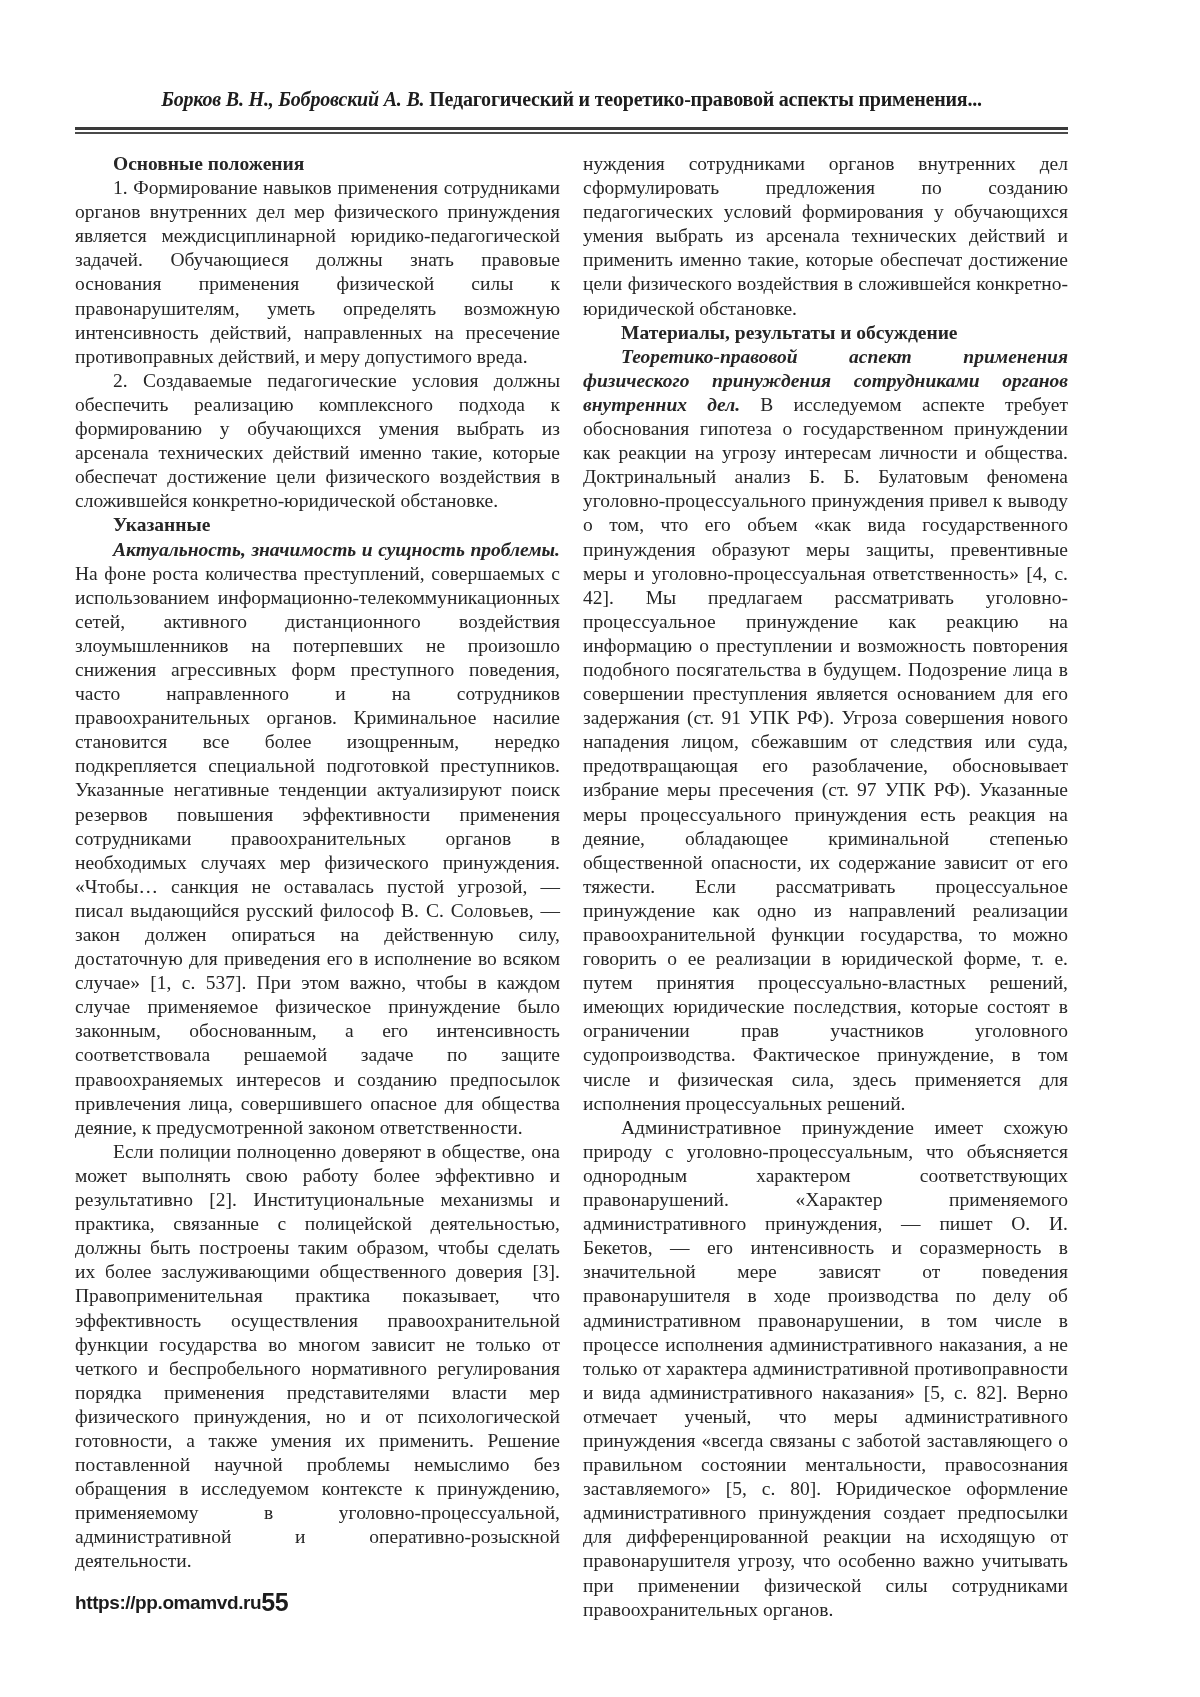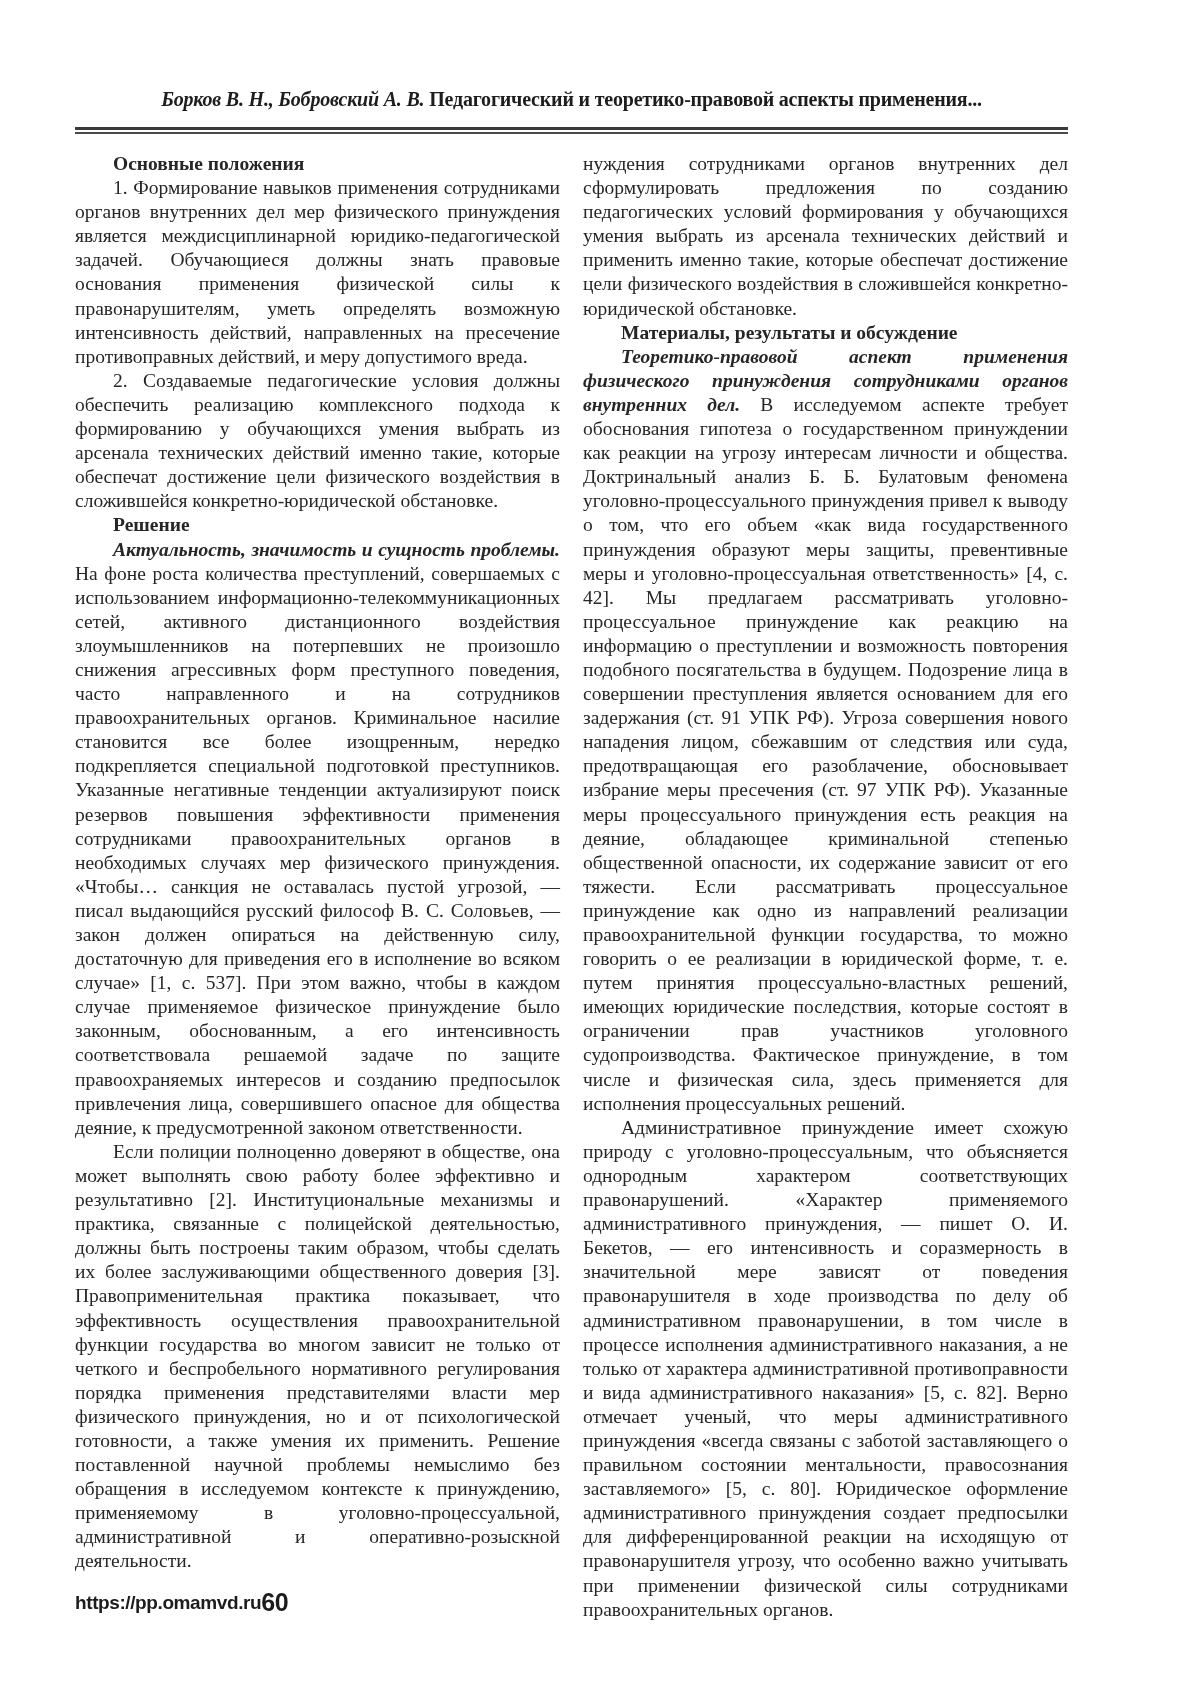--- a/index.html
+++ b/index.html
@@ -94,30 +94,30 @@
     <div class="thick"></div>
     <div class="gap"></div>
     <div class="thin"></div>
   </div>
 
   <div class="content">
     <div class="col" id="left-column">
         <p class="sec-heading"><span>Основные положения</span></p>
         <p class="para"><span>1.  Формирование навыков применения сотрудниками органов внутренних дел мер физического принуждения является междисциплинарной юридико-педагогической задачей. Обучающиеся должны знать правовые основания применения физической силы к правонарушителям, уметь определять возможную интенсивность действий, направленных на пресечение противоправных действий, и меру допустимого вреда.</span></p>
         <p class="para"><span>2.  Создаваемые педагогические условия должны обеспечить реализацию комплексного подхода к формированию у обучающихся умения выбрать из арсенала технических действий именно такие, которые обеспечат достижение цели физического воздействия в сложившейся конкретно-юридической обстановке.</span></p>
-        <p class="sec-heading"><span>Решение</span></p>
+        <p class="sec-heading"><span>Указанные</span></p>
         <p class="para"><span class="bi">Актуальность, значимость и сущность проблемы.</span><span> На фоне роста количества преступлений, совершаемых с использованием информационно-телекоммуникационных сетей, активного дистанционного воздействия злоумышленников на потерпевших не произошло снижения агрессивных форм преступного поведения, часто направленного и на сотрудников правоохранительных органов. Криминальное насилие становится все более изощренным, нередко подкрепляется специальной подготовкой преступников. Указанные негативные тенденции актуализируют поиск резервов повышения эффективности применения сотрудниками правоохранительных органов в необходимых случаях мер физического принуждения. «Чтобы… санкция не оставалась пустой угрозой, — писал выдающийся русский философ В. С. Соловьев, — закон должен опираться на действенную силу, достаточную для приведения его в исполнение во всяком случае» [1, с. 537]. При этом важно, чтобы в каждом случае применяемое физическое принуждение было законным, обоснованным, а его интенсивность соответствовала решаемой задаче по защите правоохраняемых интересов и созданию предпосылок привлечения лица, совершившего опасное для общества деяние, к предусмотренной законом ответственности.</span></p>
         <p class="para"><span>Если полиции полноценно доверяют в обществе, она может выполнять свою работу более эффективно и результативно [2]. Институциональные механизмы и практика, связанные с полицейской деятельностью, должны быть построены таким образом, чтобы сделать их более заслуживающими общественного доверия [3]. Правоприменительная практика показывает, что эффективность осуществления правоохранительной функции государства во многом зависит не только от четкого и беспробельного нормативного регулирования порядка применения представителями власти мер физического принуждения, но и от психологической готовности, а также умения их применить. Решение поставленной научной проблемы немыслимо без обращения в исследуемом контексте к принуждению, применяемому в уголовно-процессуальной, административной и оперативно-розыскной деятельности.</span></p>
       </div>
     <div class="col" id="right-column">
         <p class="para no-indent"><span>нуждения сотрудниками органов внутренних дел сформулировать предложения по созданию педагогических условий формирования у обучающихся умения выбрать из арсенала технических действий и применить именно такие, которые обеспечат достижение цели физического воздействия в сложившейся конкретно-юридической обстановке.</span></p>
         <p class="sec-heading"><span>Материалы, результаты и обсуждение</span></p>
         <p class="para"><span class="bi">Теоретико-правовой аспект применения физического принуждения сотрудниками органов внутренних дел.</span><span> В исследуемом аспекте требует обоснования гипотеза о государственном принуждении как реакции на угрозу интересам личности и общества. Доктринальный анализ Б. Б. Булатовым феномена уголовно-процессуального принуждения привел к выводу о том, что его объем «как вида государственного принуждения образуют меры защиты, превентивные меры и уголовно-процессуальная ответственность» [4, с. 42]. Мы предлагаем рассматривать уголовно-процессуальное принуждение как реакцию на информацию о преступлении и возможность повторения подобного посягательства в будущем. Подозрение лица в совершении преступления является основанием для его задержания (ст. 91 УПК РФ). Угроза совершения нового нападения лицом, сбежавшим от следствия или суда, предотвращающая его разоблачение, обосновывает избрание меры пресечения (ст. 97 УПК РФ). Указанные меры процессуального принуждения есть реакция на деяние, обладающее криминальной степенью общественной опасности, их содержание зависит от его тяжести. Если рассматривать процессуальное принуждение как одно из направлений реализации правоохранительной функции государства, то можно говорить о ее реализации в юридической форме, т. е. путем принятия процессуально-властных решений, имеющих юридические последствия, которые состоят в ограничении прав участников уголовного судопроизводства. Фактическое принуждение, в том числе и физическая сила, здесь применяется для исполнения процессуальных решений.</span></p>
         <p class="para"><span>Административное принуждение имеет схожую природу с уголовно-процессуальным, что объясняется однородным характером соответствующих правонарушений. «Характер применяемого административного принуждения, — пишет О. И. Бекетов, — его интенсивность и соразмерность в значительной мере зависят от поведения правонарушителя в ходе производства по делу об административном правонарушении, в том числе в процессе исполнения административного наказания, а не только от характера административной противоправности и вида административного наказания» [5, с. 82]. Верно отмечает ученый, что меры административного принуждения «всегда связаны с заботой заставляющего о правильном состоянии ментальности, правосознания заставляемого» [5, с. 80]. Юридическое оформление административного принуждения создает предпосылки для дифференцированной реакции на исходящую от правонарушителя угрозу, что особенно важно учитывать при применении физической силы сотрудниками правоохранительных органов.</span></p>
       </div>
   </div>
 
   <div class="footer">
     <a href="#" class="site-url">https://pp.omamvd.ru</a>
-    <div class="page-number">60</div>
+    <div class="page-number">55</div>
   </div>
 
 </div>
 
 </body></html>

